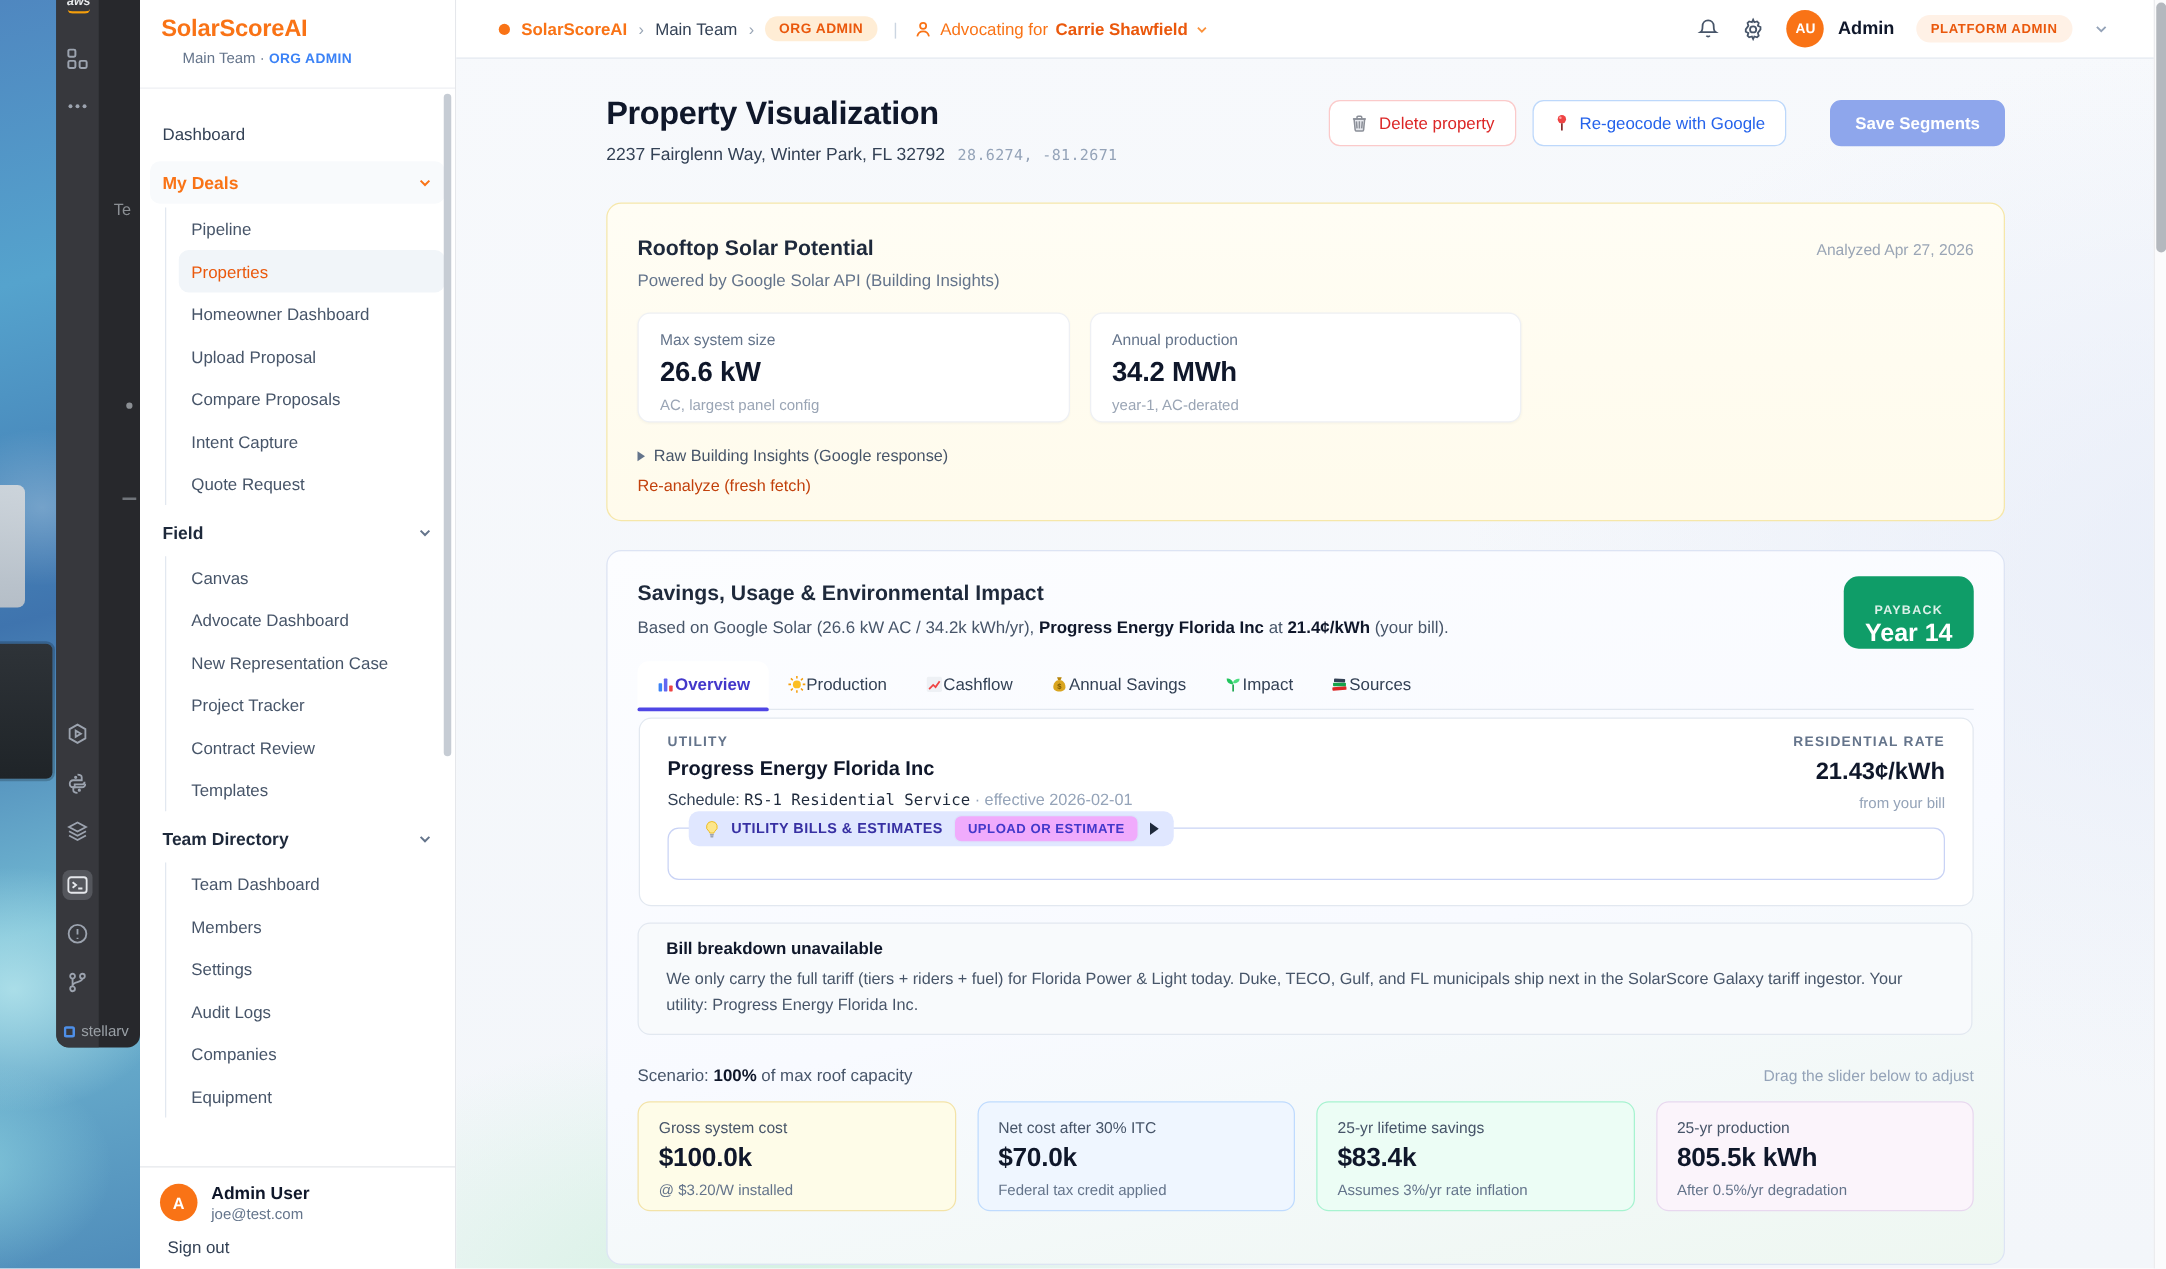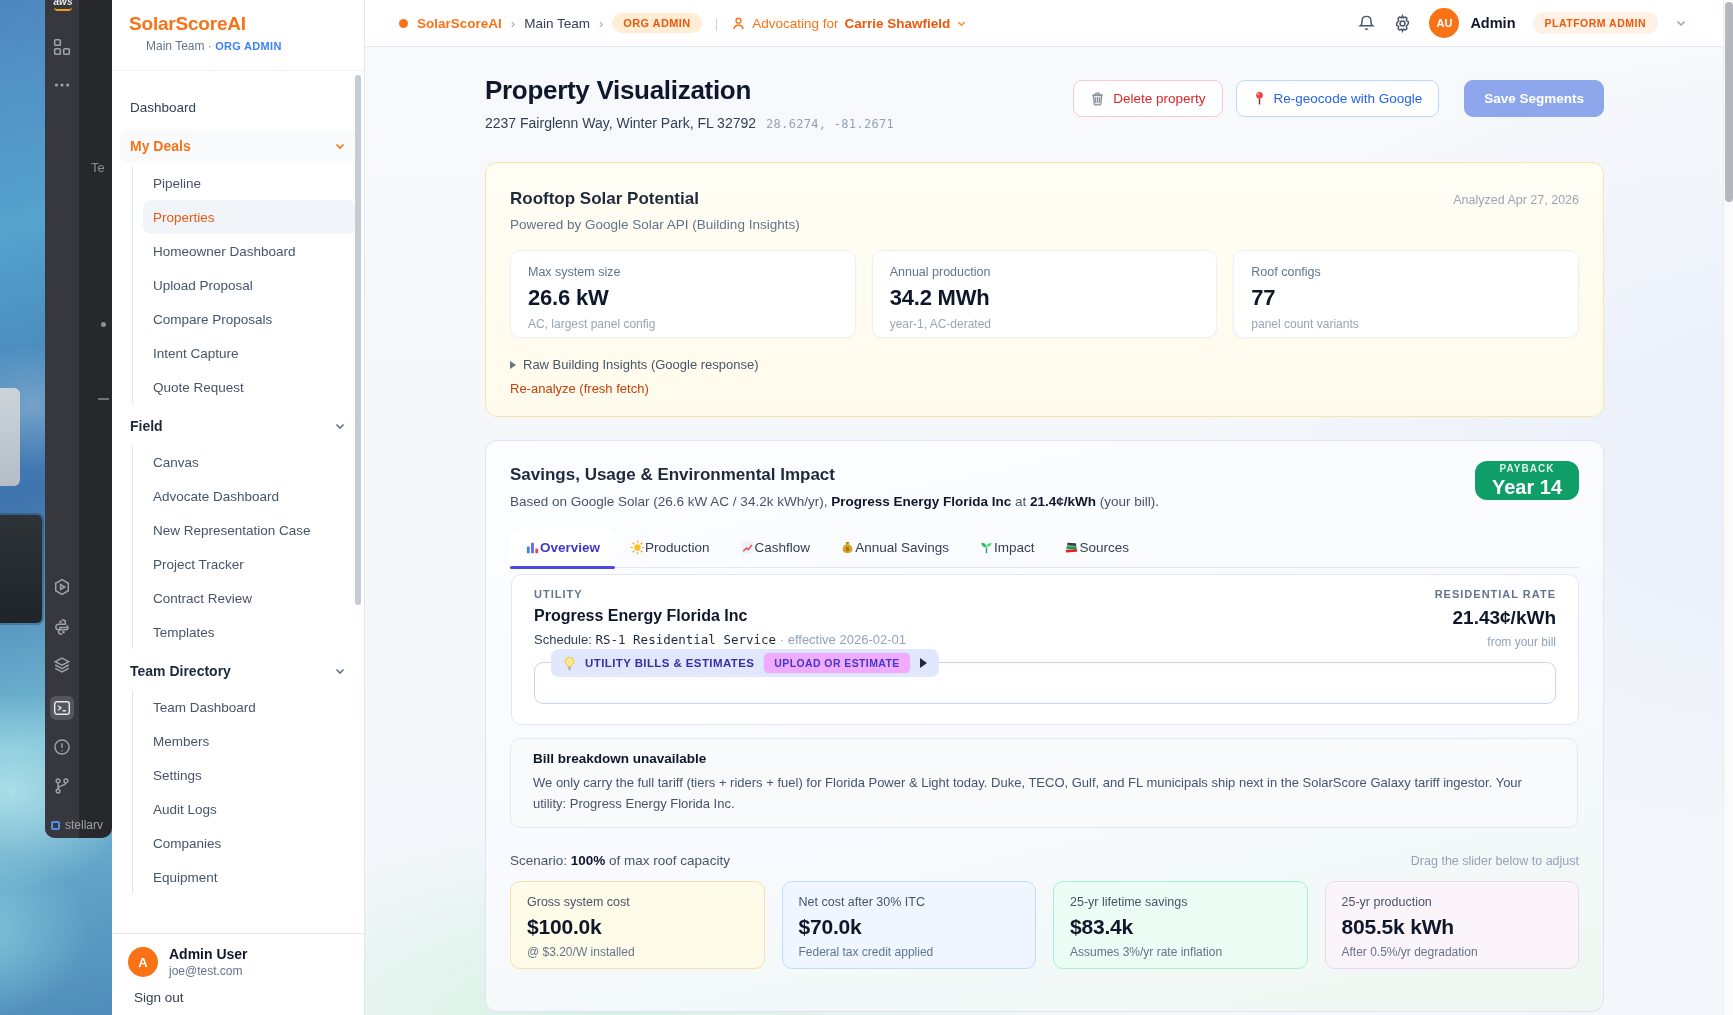--- a/index.html
+++ b/index.html
@@ -95,21 +95,21 @@
   .page-head { position:relative; margin-top:28px; height:62px; }
   .page-title { font-size:26px; font-weight:700; letter-spacing:-.3px; color:#0f172a; }
   .addr-row { margin-top:9px; display:flex; align-items:baseline; gap:10px; }
   .addr { font-size:14px; color:#334155; }
   .coords { font-family:"DejaVu Sans Mono", monospace; font-size:12px; color:#94a3b8; letter-spacing:.3px; }
   .actions { position:absolute; right:0; top:5px; display:flex; align-items:center; gap:13px; }
   .btn { height:37px; display:flex; align-items:center; gap:8px; padding:0 16px; border-radius:9px;
     font-size:13.5px; background:#fff; }
   .btn svg { display:block; }
   .btn-delete { border:1px solid #fbcaca; color:#dc2626; }
-  .btn-geo { border:1px solid #bdd8fb; color:#2563eb; margin-right:12px; }
+  .btn-geo { border:1px solid #bdd8fb; color:#2563eb; margin-right:22px; }
   .btn-save { background:#8ea6ec; border:1px solid #8ea6ec; color:#fff; font-weight:600; padding:0 19px; }
 
   
   .card-rooftop { position:relative; margin-top:25px; width:1119px; height:255px; border-radius:12px;
     border:1px solid #f6e7a9; background:linear-gradient(#fffdf4,#fffbec); padding:26px 24px; }
   .rt-title { font-size:17px; font-weight:700; color:#1e293b; }
   .rt-analyzed { position:absolute; right:24px; top:30px; font-size:12.5px; color:#9aa5b5; }
   .rt-sub { margin-top:8px; font-size:13.5px; color:#64748b; }
   .rt-stats { margin-top:18px; display:grid; grid-template-columns:1fr 1fr 1fr; gap:16px; }
   .stat-box { background:#fff; border:1px solid #eef0f4; border-radius:10px; padding:14px 17px; height:88px;
@@ -122,22 +122,22 @@
   .rt-link { margin-top:9px; font-size:13px; color:#c2410c; }
 
   
   .card-savings { position:relative; margin-top:23px; width:1119px; height:572px; border-radius:12px;
     border:1px solid #dde4f4;
     background:linear-gradient(168deg,#fcfdff 0%,#f8faff 55%,#eef7f1 100%);
     padding:24px 24px; }
   .sv-title { font-size:17px; font-weight:700; color:#1e293b; }
   .sv-sub { margin-top:9px; font-size:13.5px; color:#475569; }
   .sv-sub b { color:#0f172a; }
-  .payback { position:absolute; top:20px; right:24px; width:104px; height:39px; background:#0f9d68;
-    border-radius:12px; color:#fff; display:flex; flex-direction:column; align-items:center; justify-content:center; }
+  .payback { position:absolute; top:20px; right:24px; width:104px; height:58px; background:#0f9d68;
+    border-radius:12px; color:#fff; display:flex; flex-direction:column; align-items:center; justify-content:flex-end; }
   .payback-label { font-size:10px; font-weight:700; letter-spacing:1px; color:rgba(255,255,255,.85); }
   .payback-value { font-size:20px; font-weight:700; margin-top:2px; }
 
   .tabs { margin-top:20px; display:flex; align-items:flex-end; border-bottom:1px solid #e2e8f0; }
   .tab { position:relative; display:flex; align-items:center; gap:0; padding:11px 15px 12px; font-size:13.5px;
     color:#334155; border-radius:9px 9px 0 0; }
   .tab svg { width:15px; height:15px; display:block; }
   .tab.active { background:#fff; color:#4338ca; font-weight:600; }
   .tab.active::after { content:""; position:absolute; left:0; right:0; bottom:-2px; height:3px;
     background:#4f46e5; border-radius:2px; }
@@ -417,25 +417,20 @@
           <div class="stat-box">
             <div class="stat-label">Max system size</div>
             <div class="stat-value">26.6 kW</div>
             <div class="stat-cap">AC, largest panel config</div>
           </div>
           <div class="stat-box">
             <div class="stat-label">Annual production</div>
             <div class="stat-value">34.2 MWh</div>
             <div class="stat-cap">year-1, AC-derated</div>
           </div>
-          <div class="stat-box">
-            <div class="stat-label">Roof configs</div>
-            <div class="stat-value">77</div>
-            <div class="stat-cap">panel count variants</div>
-          </div>
         </div>
         <div class="rt-raw">
           <span class="tri-right"></span>
           <span>Raw Building Insights (Google response)</span>
         </div>
         <div class="rt-link">Re-analyze (fresh fetch)</div>
       </div>
 
       <div class="card-savings">
         <div class="sv-title">Savings, Usage &amp; Environmental Impact</div>

